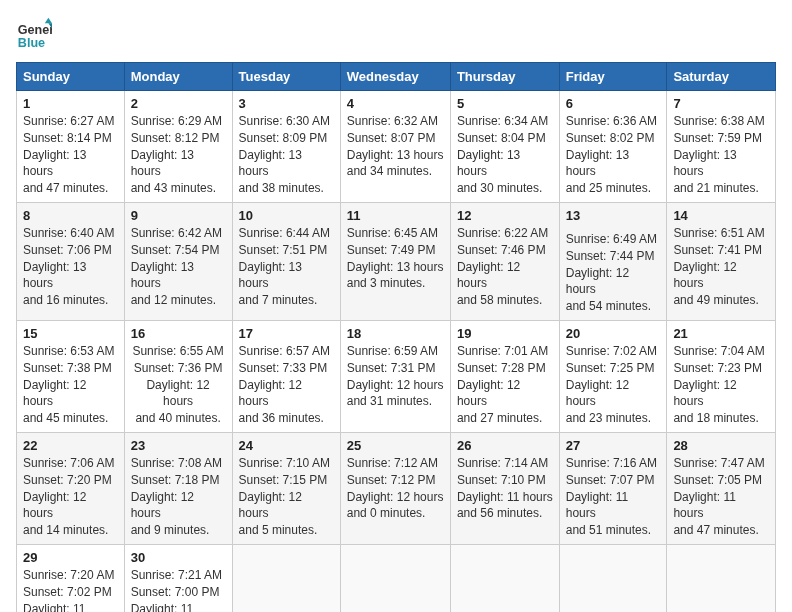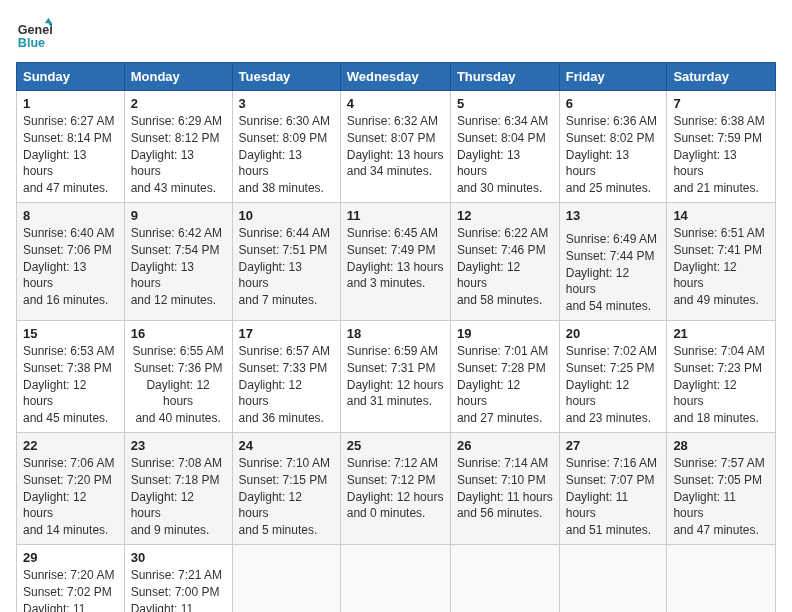--- a/index.html
+++ b/index.html
@@ -304,21 +304,21 @@
         </td>
         <td>
           <span class="day-num">27</span>
           <div class="day-detail" style="white-space: pre-line;">Sunrise: 7:16 AM
 Sunset: 7:07 PM
 Daylight: 11 hours
 and 51 minutes.</div>
         </td>
         <td>
           <span class="day-num">28</span>
-          <div class="day-detail" style="white-space: pre-line;">Sunrise: 7:57 AM
+          <div class="day-detail" style="white-space: pre-line;">Sunrise: 7:47 AM
 Sunset: 7:05 PM
 Daylight: 11 hours
 and 47 minutes.</div>
         </td>
       </tr>
       <tr>
         <td>
           <span class="day-num">29</span>
           <div class="day-detail" style="white-space: pre-line;">Sunrise: 7:20 AM
 Sunset: 7:02 PM

